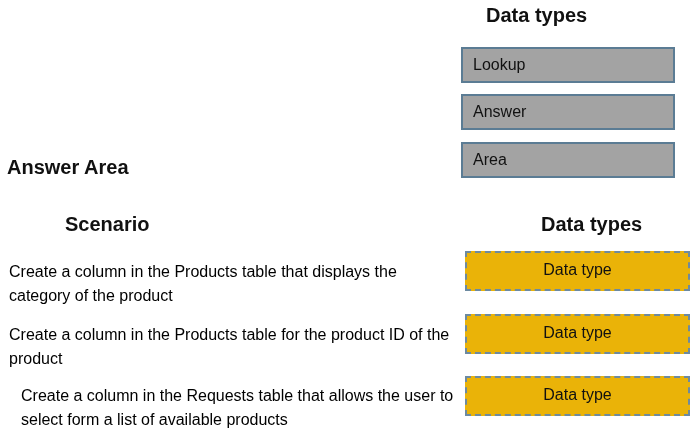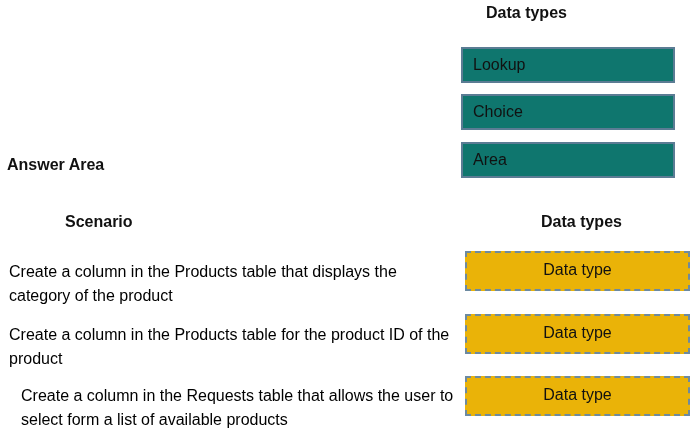--- a/index.html
+++ b/index.html
@@ -2,45 +2,45 @@
 <html><head>
   <meta charset="utf-8">
   <style>
     html, body { margin: 0; padding: 0; }
     body {
       width: 693px; height: 437px; position: relative; overflow: hidden;
       background: #ffffff; color: #111;
       font-family: "Liberation Sans", "DejaVu Sans", sans-serif;
     }
     .abs { position: absolute; }
-    .heading { font-weight: bold; font-size: 16px; color: #111; }
+    .heading { font-weight: bold; font-size: 20px; color: #111; }
     .source-box {
       position: absolute; left: 461px; width: 214px; height: 36px;
       border: 2px solid #5b7c94; box-sizing: border-box;
       font-size: 16px; line-height: 32px; padding-left: 10px; color: #111;
-      background: #0f766e; cursor: grab;
+      background: #a3a3a3; cursor: grab;
     }
     .target-box {
       position: absolute; left: 465px; width: 225px; height: 40px;
       border: 2px dashed #6d8aa0; box-sizing: border-box;
       font-size: 16px; line-height: 34px; text-align: center; color: #111;
       background: #eab308;
     }
     .scenario {
       position: absolute; left: 9px; width: 450px;
       font-size: 16px; line-height: 24px; color: #000000;
     }
   </style>
 </head>
 <body>
 
 <div>
   <div class="abs heading" style="left:486px; top:4px;">Data types</div>
   <div class="source-box" style="top:47px;">Lookup</div>
-  <div class="source-box" style="top:94px;">Choice</div>
+  <div class="source-box" style="top:94px;">Answer</div>
   <div class="source-box" style="top:142px;">Area</div>
 </div>
 
 <div>
   <div class="abs heading" style="left:7px; top:156px;">Answer Area</div>
   <div class="abs heading" style="left:65px; top:213px;">Scenario</div>
   <div class="abs heading" style="left:541px; top:213px;">Data types</div>
 
   <div>
     <div class="scenario" style="top:260px;">Create a column in the Products table that displays the category of the product</div>

